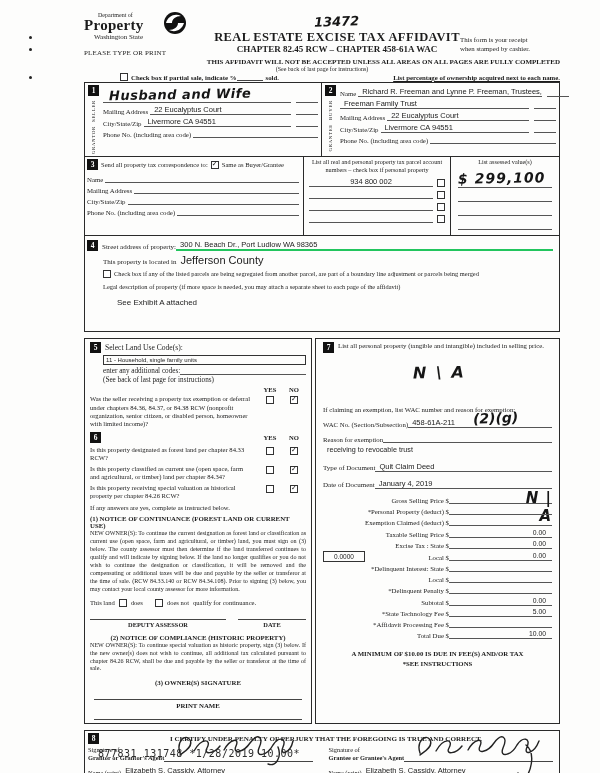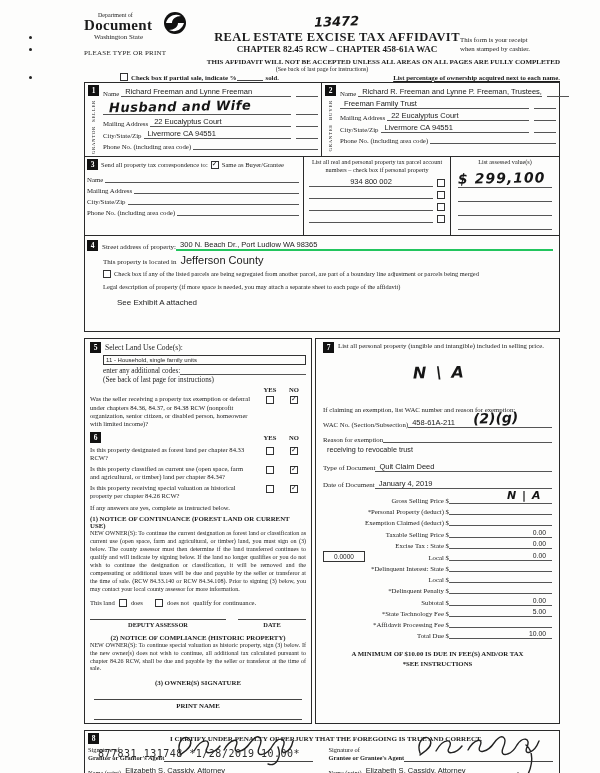--- a/index.html
+++ b/index.html
@@ -102,21 +102,21 @@
   .docrow .line{flex:1;border-bottom:1px solid #555;min-height:8px;}
   
   .taxtbl{margin-top:6px;}
   .trow{display:flex;align-items:flex-end;font-size:6.8px;margin:2.2px 0;}
   .tlab{width:126px;text-align:right;white-space:nowrap;flex:none;}
   .tlab-flex{width:126px;display:flex;justify-content:space-between;align-items:flex-end;flex:none;}
   .tline{flex:1;border-bottom:1px solid #555;min-height:8px;text-align:right;
          font-family:"Liberation Sans",sans-serif;font-size:6.8px;padding-right:6px;position:relative;}
   .ratebox{border:1px solid #333;font-family:"Liberation Sans",sans-serif;font-size:6.5px;
            padding:1px 10px;margin-bottom:-1px;}
-  .hw-gross{position:absolute;left:58px;top:-6px;font-size:11px;letter-spacing:1px;text-align:right;}
+  .hw-gross{position:absolute;left:66px;top:-6px;font-size:15px;letter-spacing:1px;text-align:right;}
   .minnote{font-size:6.8px;font-weight:bold;text-align:center;margin-top:10px;line-height:1.4;}
   
   .s8{border:1.2px solid #2a2a2a;margin-top:6px;padding:2px 6px 3px 3px;}
   .s8head{display:flex;align-items:center;}
   .s8cert{flex:1;text-align:center;font-size:7.1px;font-weight:bold;}
   .s8cols{display:flex;gap:16px;margin-top:2px;}
   .s8col{flex:1;min-width:0;}
   .s8sig{display:flex;align-items:flex-end;font-size:6.4px;line-height:1.2;}
   .s8sig .line{flex:1;border-bottom:1px solid #444;min-height:8px;position:relative;overflow:visible;}
   .sigsvg{position:absolute;left:10px;bottom:-4px;overflow:visible;}
@@ -130,21 +130,21 @@
 <body>
 
 <div class="page">
   <div class="dot" style="top:36px"></div>
   <div class="dot" style="top:48px"></div>
   <div class="dot" style="top:76px"></div>
 
   <div class="hdr">
     <div class="hdr-left">
       <div class="logo-l1">Department of</div>
-      <div class="logo-l2">Document</div>
+      <div class="logo-l2">Property</div>
       <div class="logo-l3">Washington State</div>
       <svg class="logo-swirl" width="26" height="26" viewBox="0 0 26 26">
         <circle cx="13" cy="13" r="11" fill="#111"></circle>
         <path d="M4 13 C6 6 13 3 19 6 C14 6 10 9 10 13 Z" fill="#fff"></path>
         <path d="M22 13 C20 20 13 23 7 20 C12 20 16 17 16 13 Z" fill="#fff"></path>
       </svg>
       <div class="please">PLEASE TYPE OR PRINT</div>
     </div>
     <div class="hdr-center">
       <span class="hw stampnum">13472</span>
@@ -170,25 +170,20 @@
     <div class="rowA">
 
       <div class="half first">
         <div class="sidecol">
           <span class="badge">1</span>
           <span class="vlabel">SELLER</span>
           <span class="vlabel">GRANTOR</span>
         </div>
         <div class="fields">
           <div class="fld">
-              <span class="lbl">Name</span>
-            <span class="line"><span class="typed">Richard Freeman and Lynne Freeman</span></span>
-            <span class="pct"></span>
-            </div>
-          <div class="fld">
               <span class="line"><span class="hw hw-name">Husband and Wife</span></span>
             <span class="pct"></span>
             </div>
           <div class="fld">
               <span class="lbl">Mailing Address</span>
             <span class="line"><span class="typed">22 Eucalyptus Court</span></span>
             <span class="pct"></span>
             </div>
           <div class="fld">
               <span class="lbl">City/State/Zip</span>

